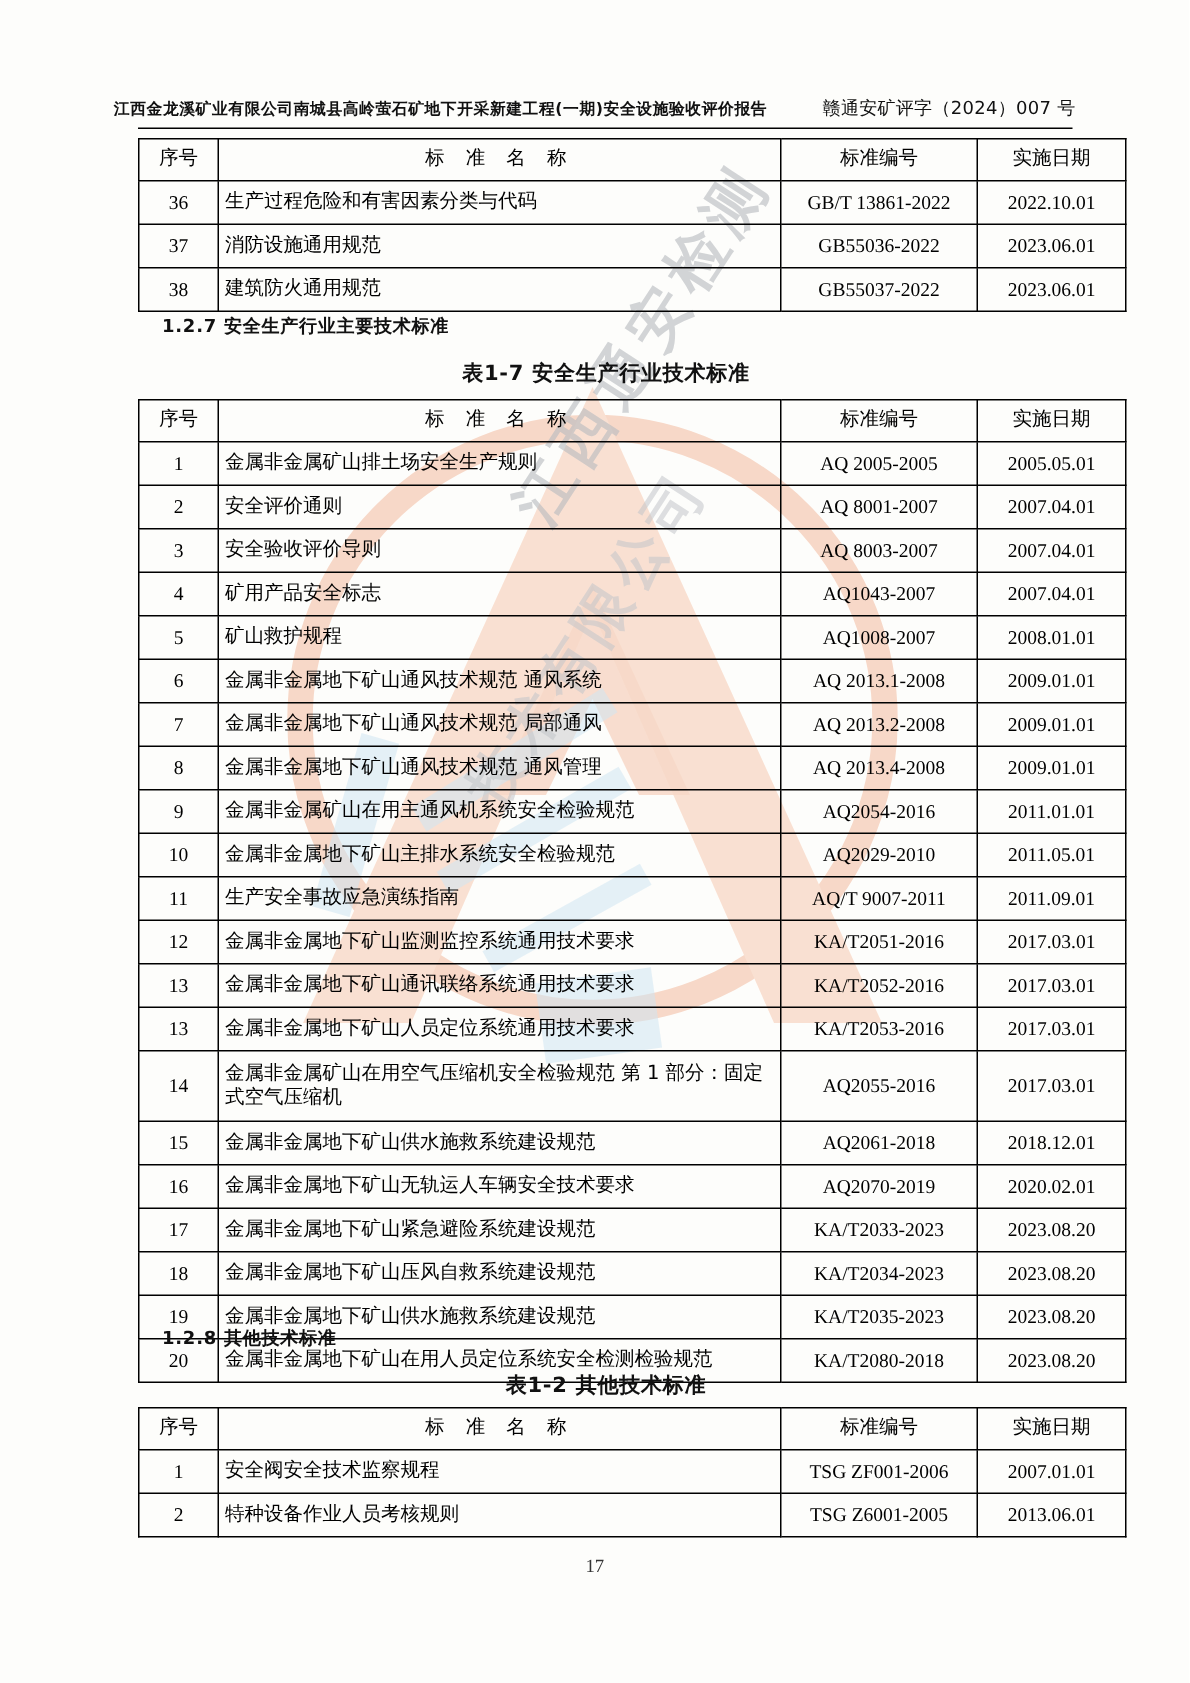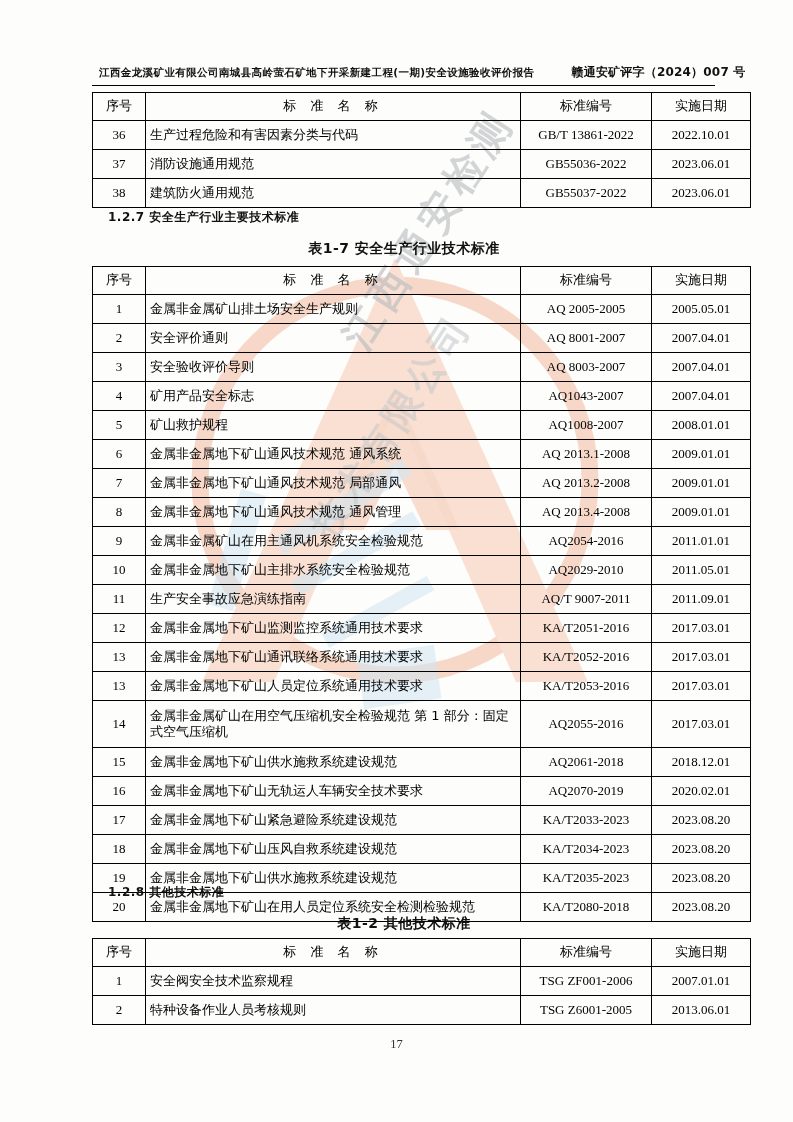--- a/index.html
+++ b/index.html
@@ -90,36 +90,36 @@
     inset: 0;
     z-index: 3;
   }
 
   
   .run-header {
     position: absolute;
     left: 0;
     right: 0;
     top: 64px;
-    padding: 0 99px;
+    padding: 0 44px;
     display: flex;
     align-items: baseline;
-    justify-content: space-between;
+    justify-content: center;
     white-space: nowrap;
     gap: 37px;
   }
   .run-header .rh-title {
     font-size: 10.5px;
     font-weight: 700;
     letter-spacing: 0.4px;
     color: #111;
   }
   .run-header .rh-code {
     font-size: 12px;
-    font-weight: 700;
+    font-weight: 400;
     letter-spacing: 0.2px;
     color: #111;
   }
   .run-rule {
     position: absolute;
     left: 92px;
     right: 78px;
     top: 85px;
     border-bottom: 1px solid #000;
   }

